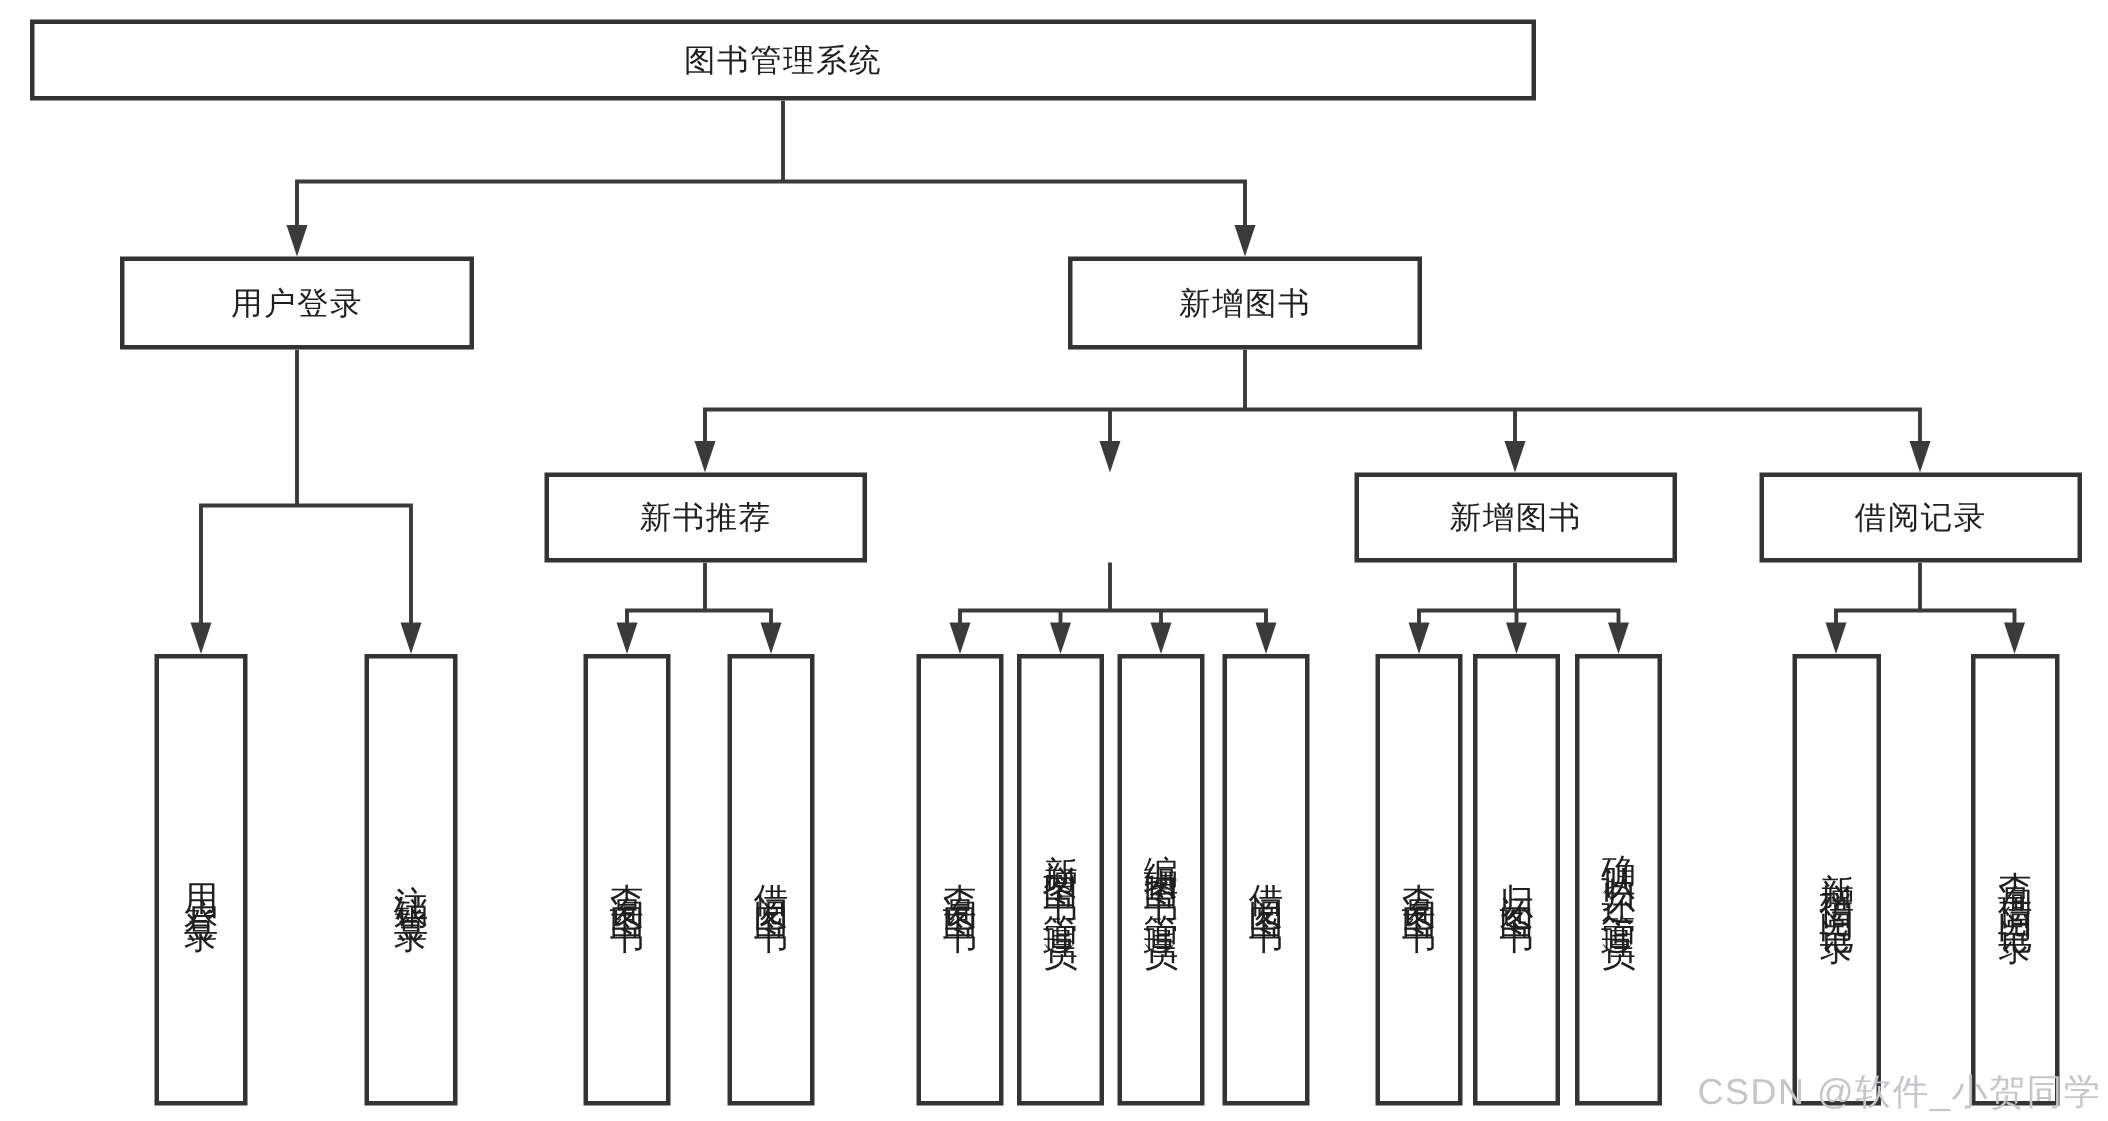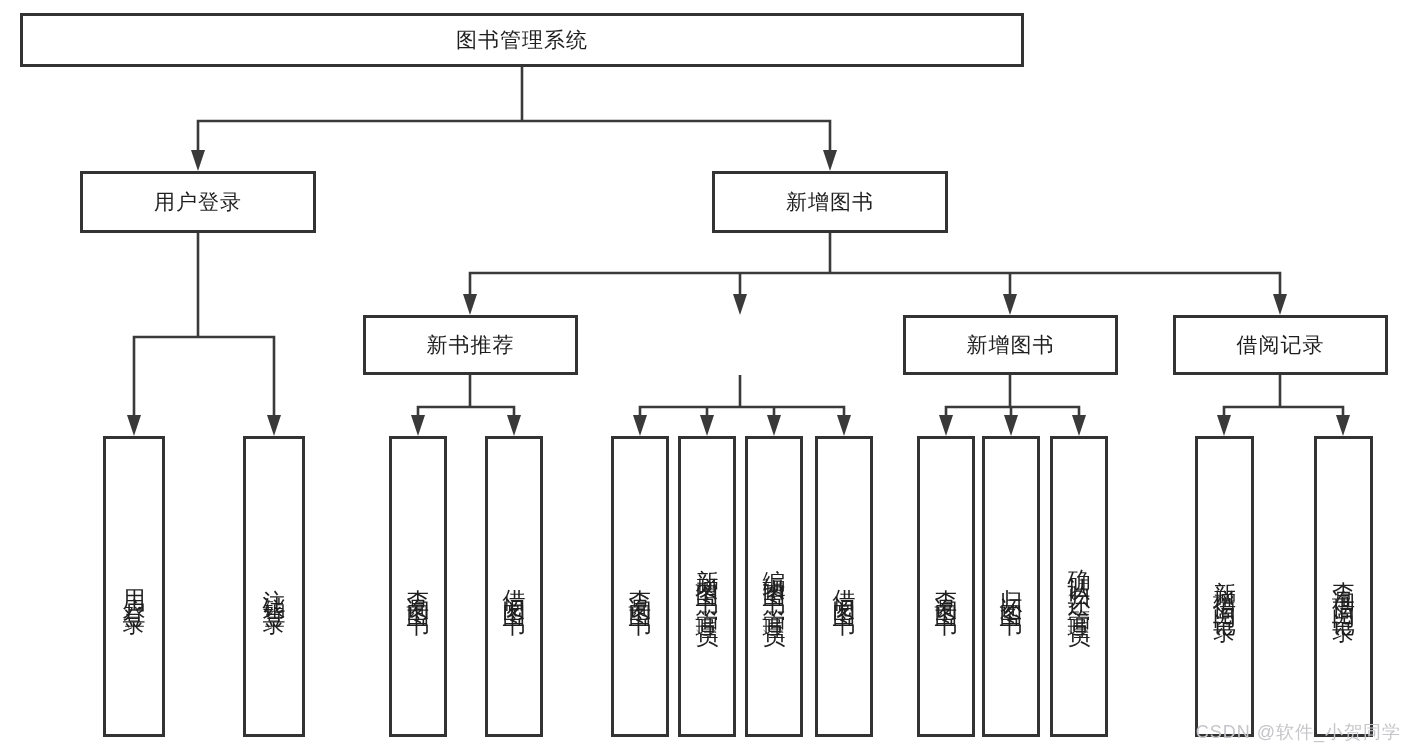--- a/index.html
+++ b/index.html
@@ -54,21 +54,21 @@
   .n-leaf-bb-borrow    { left: 815px;  top: 436px; width: 58px; height: 301px; }
   .n-leaf-cb-query     { left: 917px;  top: 436px; width: 58px; height: 301px; }
   .n-leaf-cb-return    { left: 982px;  top: 436px; width: 58px; height: 301px; }
   .n-leaf-cb-confirm   { left: 1050px; top: 436px; width: 58px; height: 301px; }
   .n-leaf-br-add       { left: 1195px; top: 436px; width: 59px; height: 301px; }
   .n-leaf-br-query     { left: 1314px; top: 436px; width: 59px; height: 301px; }
   .watermark {
     position: absolute;
     right: 4px;
     bottom: 3px;
-    font-size: 18px;
+    font-size: 24px;
     color: #c6c6ca;
     letter-spacing: 1px;
     z-index: 5;
   }
 </style>
 </head>
 <body>
 
 <div id="stage">
 

